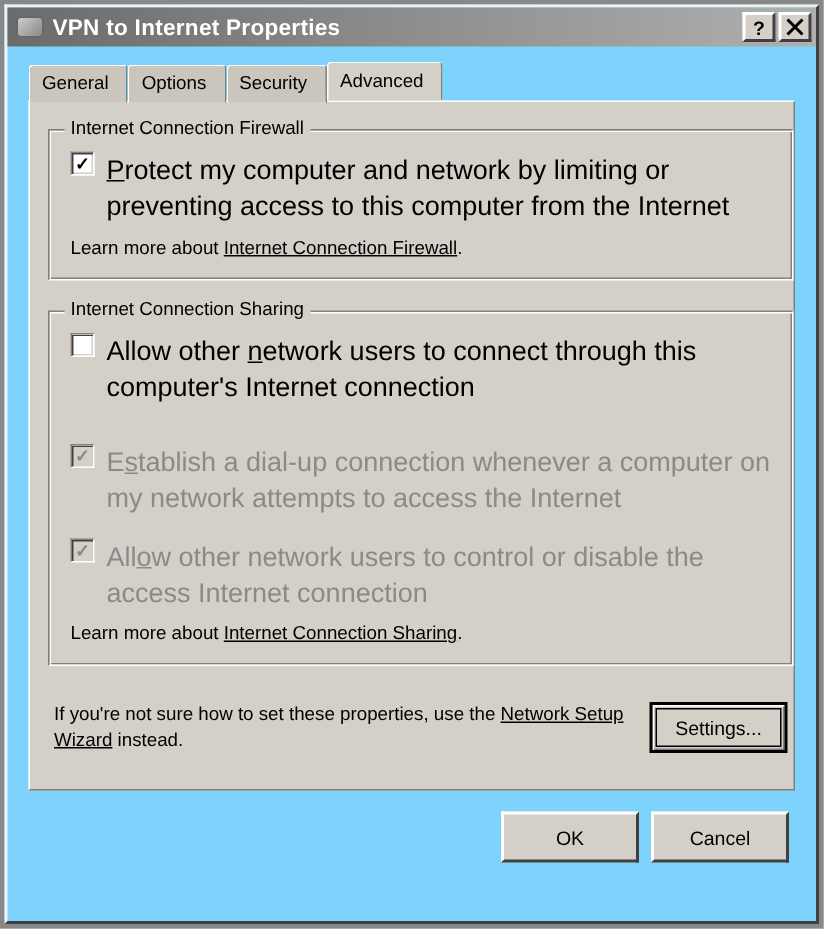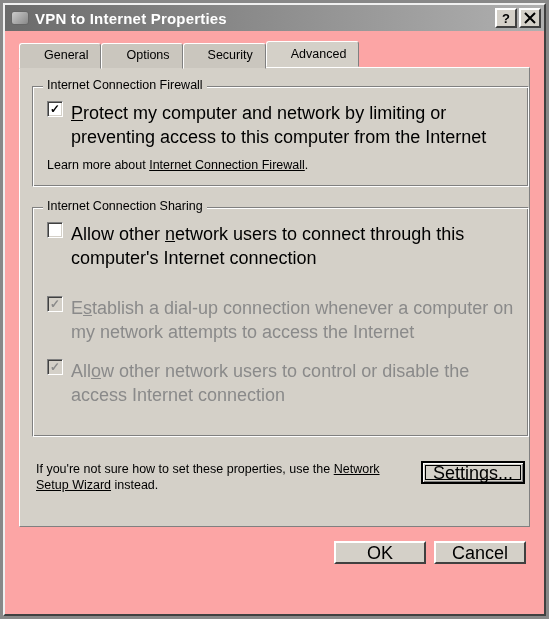--- a/index.html
+++ b/index.html
@@ -7,21 +7,21 @@
     margin: 0; padding: 0;
     font-family: Tahoma, Arial, sans-serif;
     font-size: 12px;
     background: #888;
     width: 549px; height: 619px;
     overflow: hidden;
   }
   .window {
     position: absolute; left: 3px; top: 3px;
     width: 543px; height: 613px;
-    background: #fca5a5;
+    background: #7dd3fc;
     border: 2px solid;
     border-color: #f0f0f0 #404040 #404040 #f0f0f0;
   }
   .titlebar {
     height: 26px;
     background: linear-gradient(to right, #6b6b6b, #b0b0b0);
     display: flex; align-items: center;
     padding: 0 3px 0 6px;
     color: #fff;
   }
@@ -51,21 +51,21 @@
   }
   .client {
     padding: 10px 14px 12px 14px;
   }
   .tabrow {
     display: flex;
     position: relative;
     z-index: 2;
   }
   .tab {
-    padding: 4px 12px 4px 24px;
+    padding: 4px 12px 4px 8px;
     background: #d4d0c8;
     border: 1px solid;
     border-color: #fff #808080 #d4d0c8 #fff;
     border-top-left-radius: 3px;
     border-top-right-radius: 3px;
     margin-right: 0px;
     font-size: 12.5px;
     position: relative;
     top: 1px;
   }
@@ -138,25 +138,25 @@
     display: flex;
     align-items: flex-start;
     gap: 17px;
   }
   .hint {
     flex: 1;
     font-size: 12.5px;
     line-height: 1.35;
   }
   .btn {
-    min-width: 92px; height: 23px;
+    min-width: 92px; height: 34px;
     background: #d4d0c8;
     border: 2px solid;
     border-color: #fff #404040 #404040 #fff;
-    font-family: inherit; font-size: 18px;
+    font-family: inherit; font-size: 13px;
     padding: 0 10px;
   }
   .btn.focus {
     outline: 1px solid #000;
     outline-offset: -5px;
     border: 2px solid #000;
     box-shadow: inset 1px 1px 0 #fff, inset -1px -1px 0 #808080;
     font-weight: normal;
   }
   .dlgbuttons {
@@ -220,20 +220,23 @@
           <div class="checklabel"><span>E</span><span class="u">s</span><span>tablish a dial-up connection whenever a computer on my network attempts to access the Internet</span></div>
         </div>
 
         <div style="height:6px"></div>
 
         <div class="checkrow disabled">
           <div class="checkbox disabled">✓</div>
           <div class="checklabel"><span>All</span><span class="u">o</span><span>w other network users to control or disable the access Internet connection</span></div>
         </div>
 
+        <div class="learn">
+          <span>Learn more about </span><a href="#">Internet Connection Sharing</a><span>.</span>
+        </div>
       </div>
 
       <div class="bottomarea">
         <div class="hint">
           <span>If you're not sure how to set these properties, use the </span><a href="#">Network Setup Wizard</a><span> instead.</span>
         </div>
         <button class="btn focus">Settings...</button>
       </div>
 
     </div>

